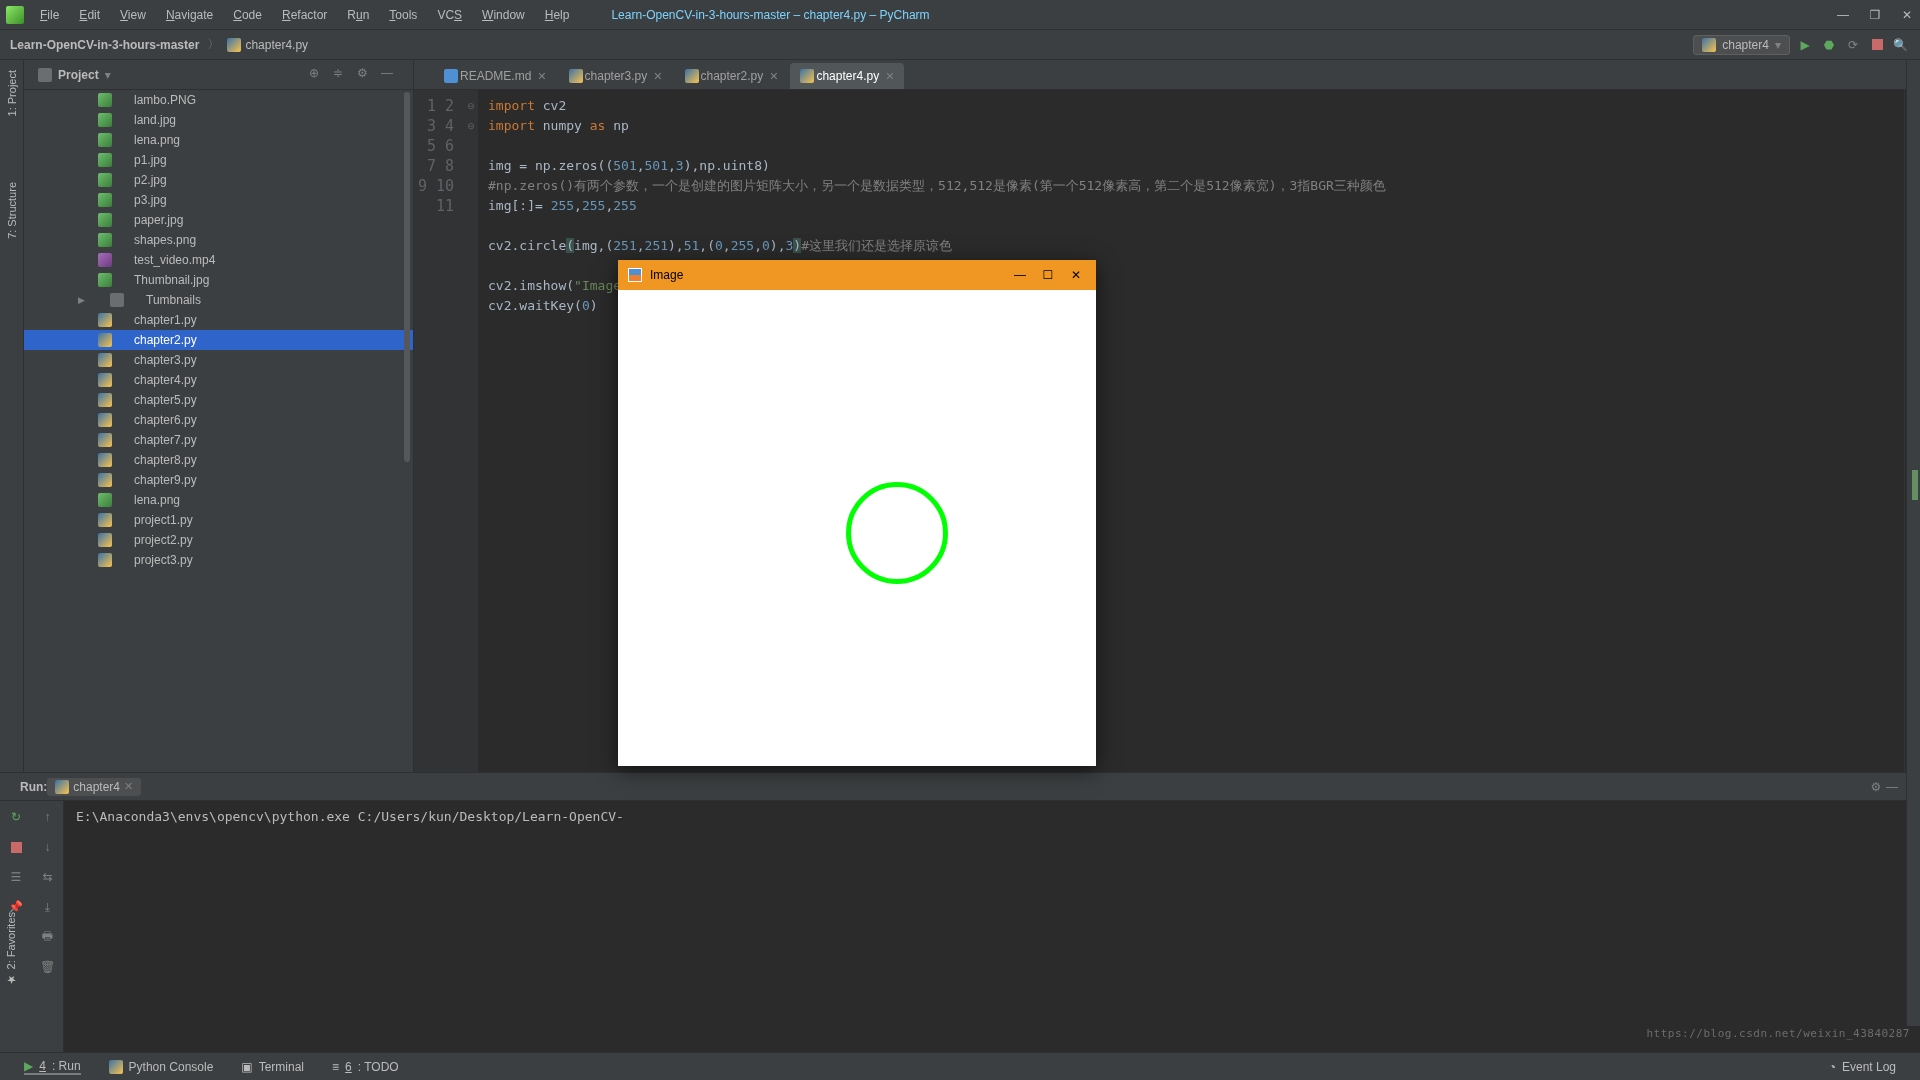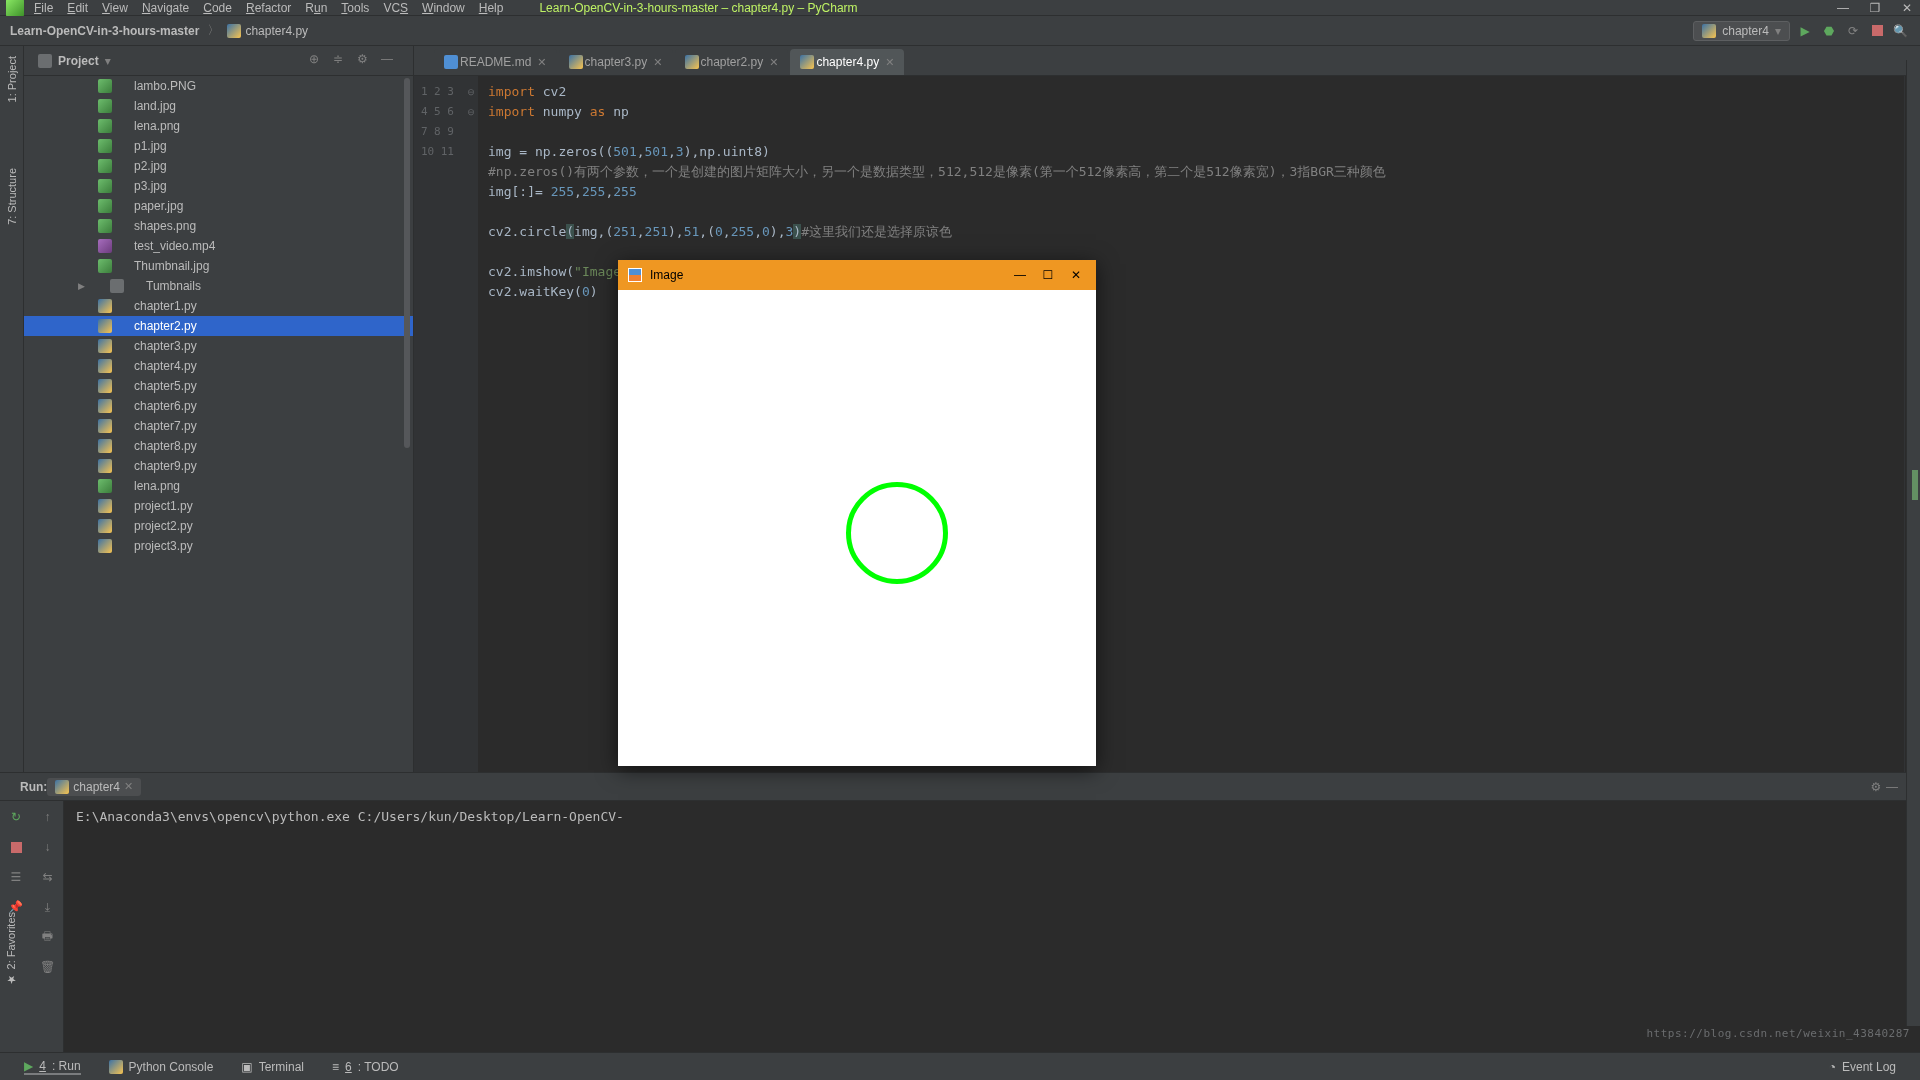--- a/index.html
+++ b/index.html
@@ -1,25 +1,25 @@
 <!DOCTYPE html>
 <html><head>
 <meta charset="utf-8">
 <style>
 html,body{margin:0;padding:0;height:100%;font-family:"Segoe UI",Arial,sans-serif;font-size:12px;background:#3c3f41;color:#bbbbbb;overflow:hidden}
 *{box-sizing:border-box}
 .root{display:flex;flex-direction:column;width:1920px;height:1080px;position:relative}
 
 
-.menubar{height:16px;background:#3c3f41;display:flex;align-items:center;padding:0 6px;gap:6px;border-bottom:1px solid #2d2f30}
+.menubar{height:30px;background:#3c3f41;display:flex;align-items:center;padding:0 6px;gap:12px;border-bottom:1px solid #2d2f30}
 .logo{width:18px;height:18px;background:linear-gradient(135deg,#8be965 0%,#3c8f28 100%);border-radius:2px}
 .menu-item{color:#bbbbbb;cursor:default;padding:2px 4px}
 .menu-item u{text-decoration:underline}
 .mb-spacer{flex:1}
-.win-title{color:#bef264;font-size:12px}
+.win-title{color:#7dd3fc;font-size:12px}
 .win-btns{display:flex;gap:18px;margin-left:20px}
 .win-btn{width:14px;height:14px;display:flex;align-items:center;justify-content:center;color:#bbbbbb}
 
 
 .crumb-row{height:30px;background:#3c3f41;display:flex;align-items:center;padding:0 10px;border-bottom:1px solid #2d2f30}
 .crumb{color:#bbbbbb;font-weight:bold}
 .crumb-sep{margin:0 8px;color:#808080}
 .crumb-file{display:flex;align-items:center;gap:4px}
 .pyfile-icon{width:14px;height:14px;background:linear-gradient(135deg,#3b72a6 0%,#f9c44f 100%);border-radius:2px}
 .crumb-spacer{flex:1}
@@ -53,21 +53,21 @@
 .ficon.fold{background:#6b6e70}
 .tree-thumb{position:absolute;right:3px;top:2px;width:6px;height:370px;background:#55575a;border-radius:3px}
 
 .editor{flex:1;display:flex;flex-direction:column;background:#2b2b2b;min-width:0}
 .tab-row{height:30px;display:flex;align-items:flex-end;background:#3c3f41;border-bottom:1px solid #2d2f30;padding-left:20px}
 .etab{height:26px;display:flex;align-items:center;gap:2px;padding:0 10px;background:#3c3f41;border-top-left-radius:4px;border-top-right-radius:4px;color:#a0a0a0;margin-right:2px}
 .etab.active{background:#515658;color:#ffffff}
 .etab .close{color:#808080;font-size:11px;margin-left:4px}
 .etab .mdicon{width:14px;height:14px;background:#4f8fd4;border-radius:2px}
 .code-area{flex:1;display:flex;overflow:hidden;position:relative}
-.gutter-num{width:50px;background:#313335;text-align:right;padding:6px 10px 6px 0;font-family:Consolas,monospace;font-size:11px;color:#606366;line-height:20px}
+.gutter-num{width:50px;background:#313335;text-align:right;padding:6px 10px 6px 0;font-family:Consolas,monospace;font-size:15px;color:#606366;line-height:20px}
 .fold-gutter{width:14px;background:#313335;padding-top:6px}
 .fold-gutter .fm{height:20px;display:flex;align-items:center;justify-content:center;color:#606366;font-size:9px}
 .code{flex:1;padding:6px 0 6px 10px;font-family:Consolas,monospace;font-size:13px;line-height:20px;color:#a9b7c6;white-space:pre}
 .code .kw{color:#cc7832}
 .code .str{color:#6a8759}
 .code .num{color:#6897bb}
 .code .cmt{color:#808080}
 .code .hl{background:#3b514d}
 .right-gutter{width:16px;background:#2b2b2b;border-left:1px solid #313335}
 .rg-ok{width:10px;height:10px;margin:6px auto;border-radius:2px;background:#5ea85e}

